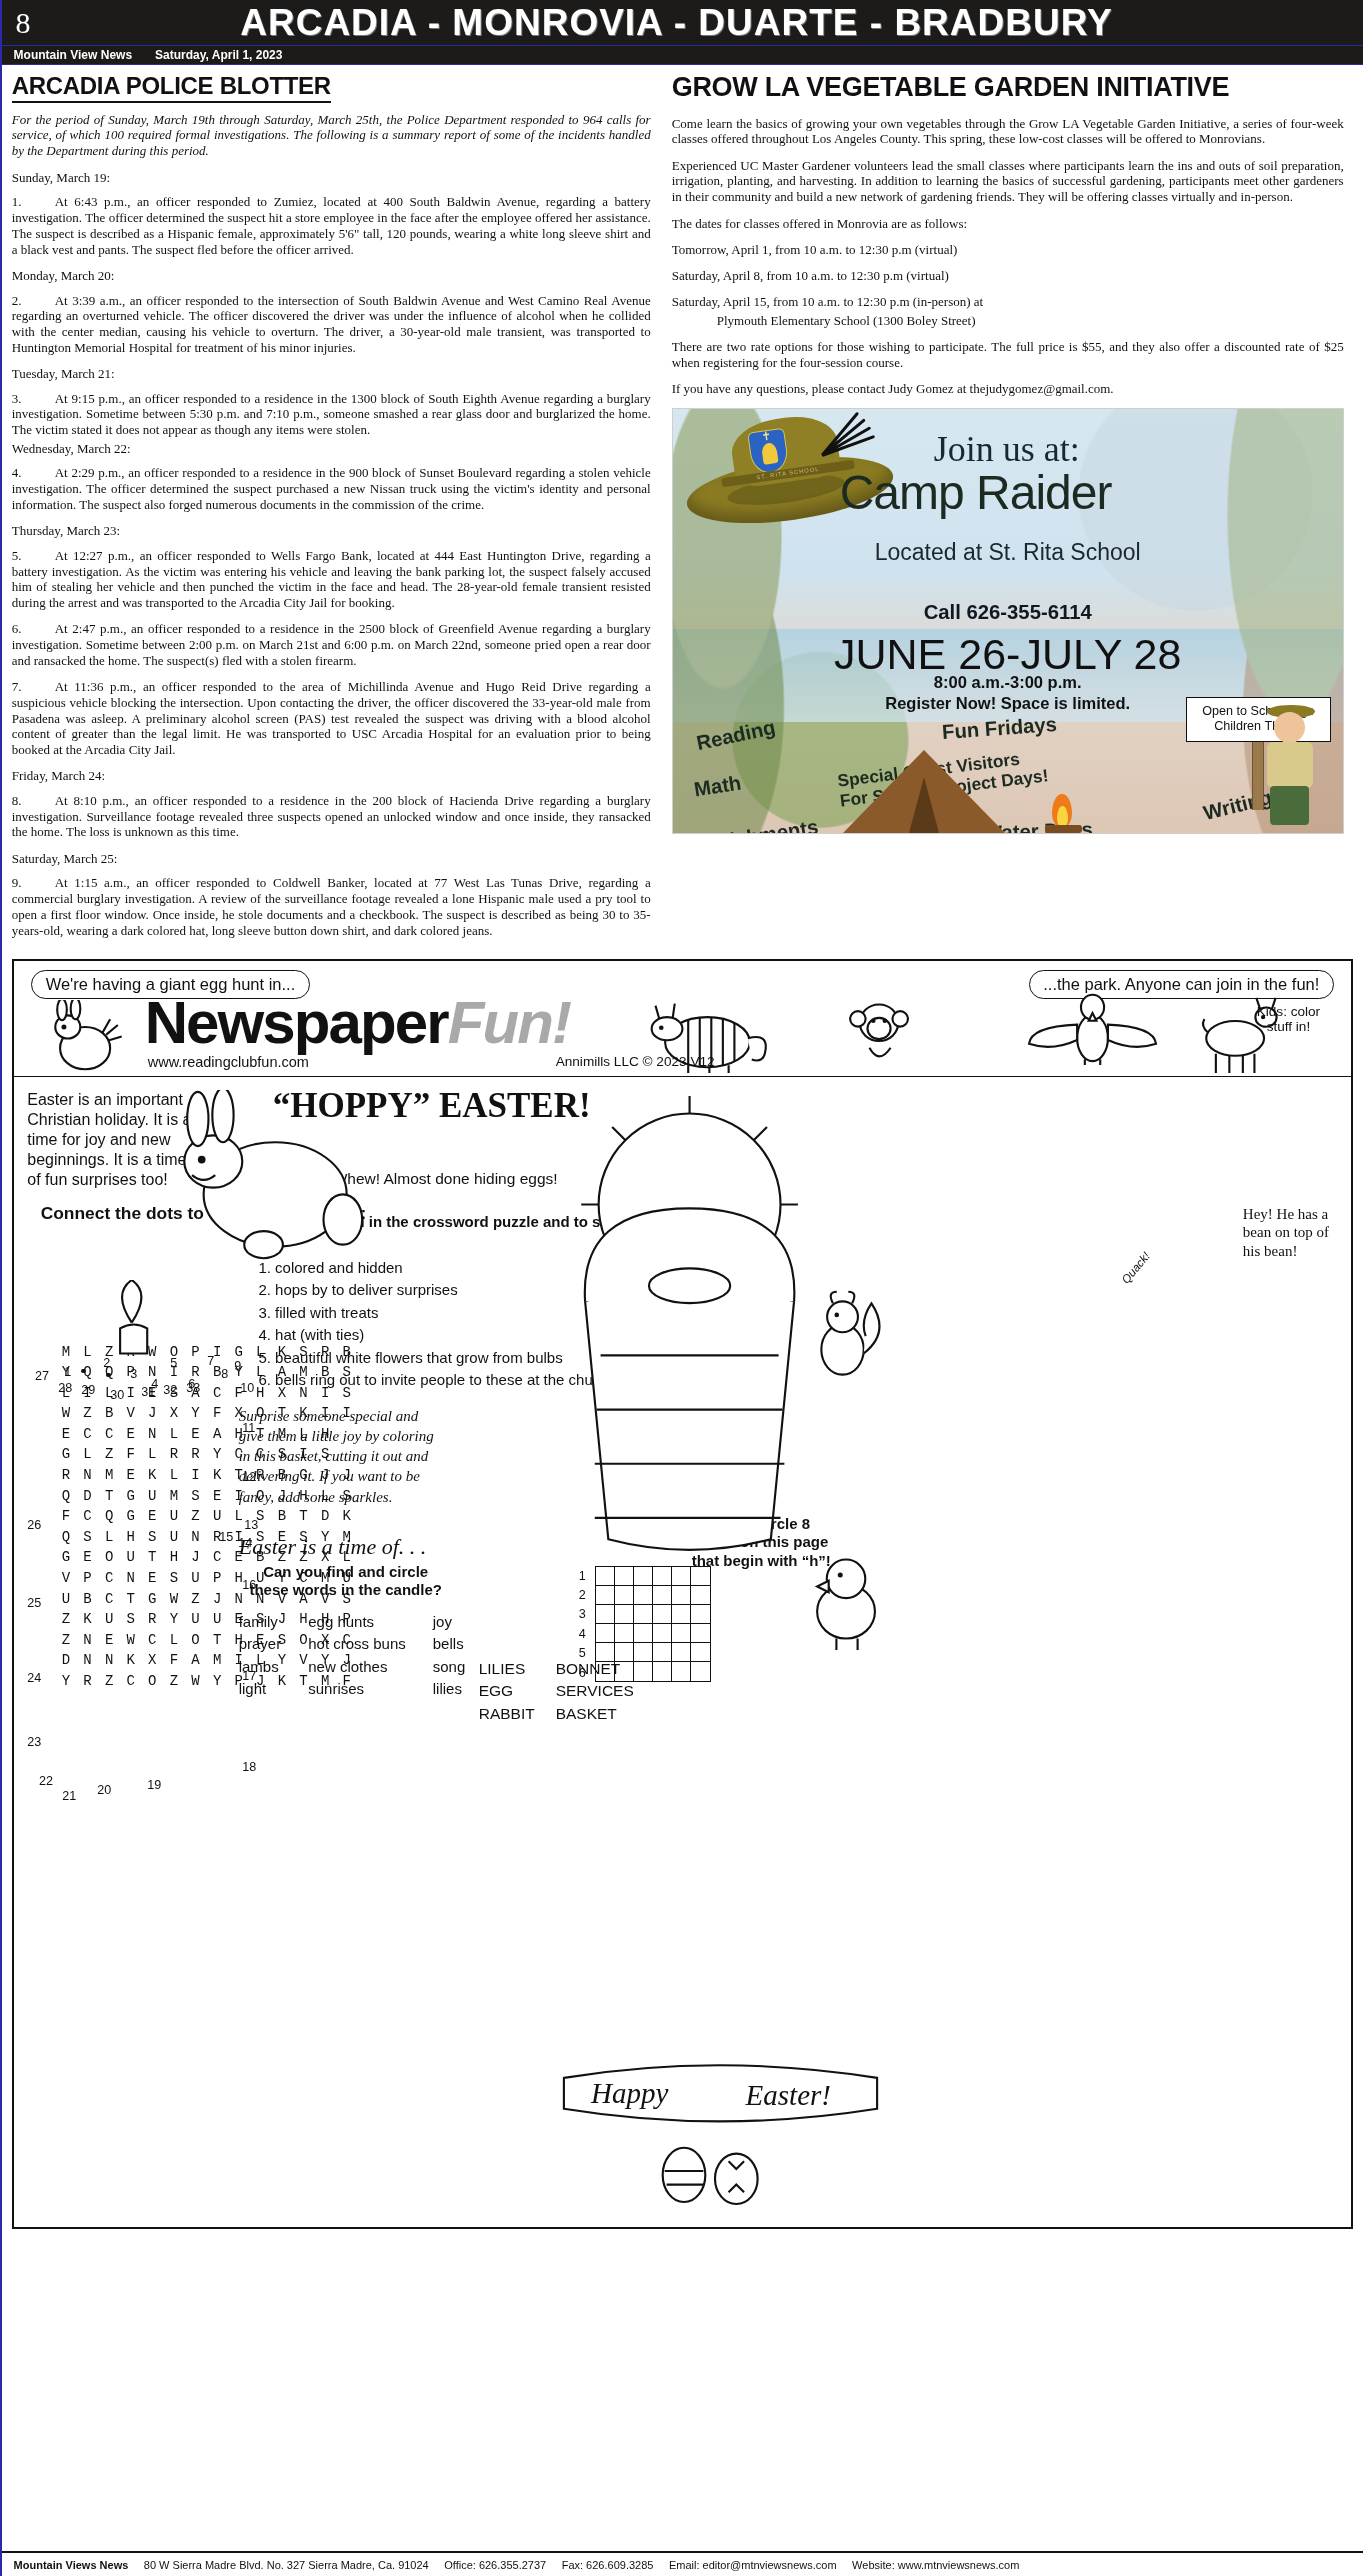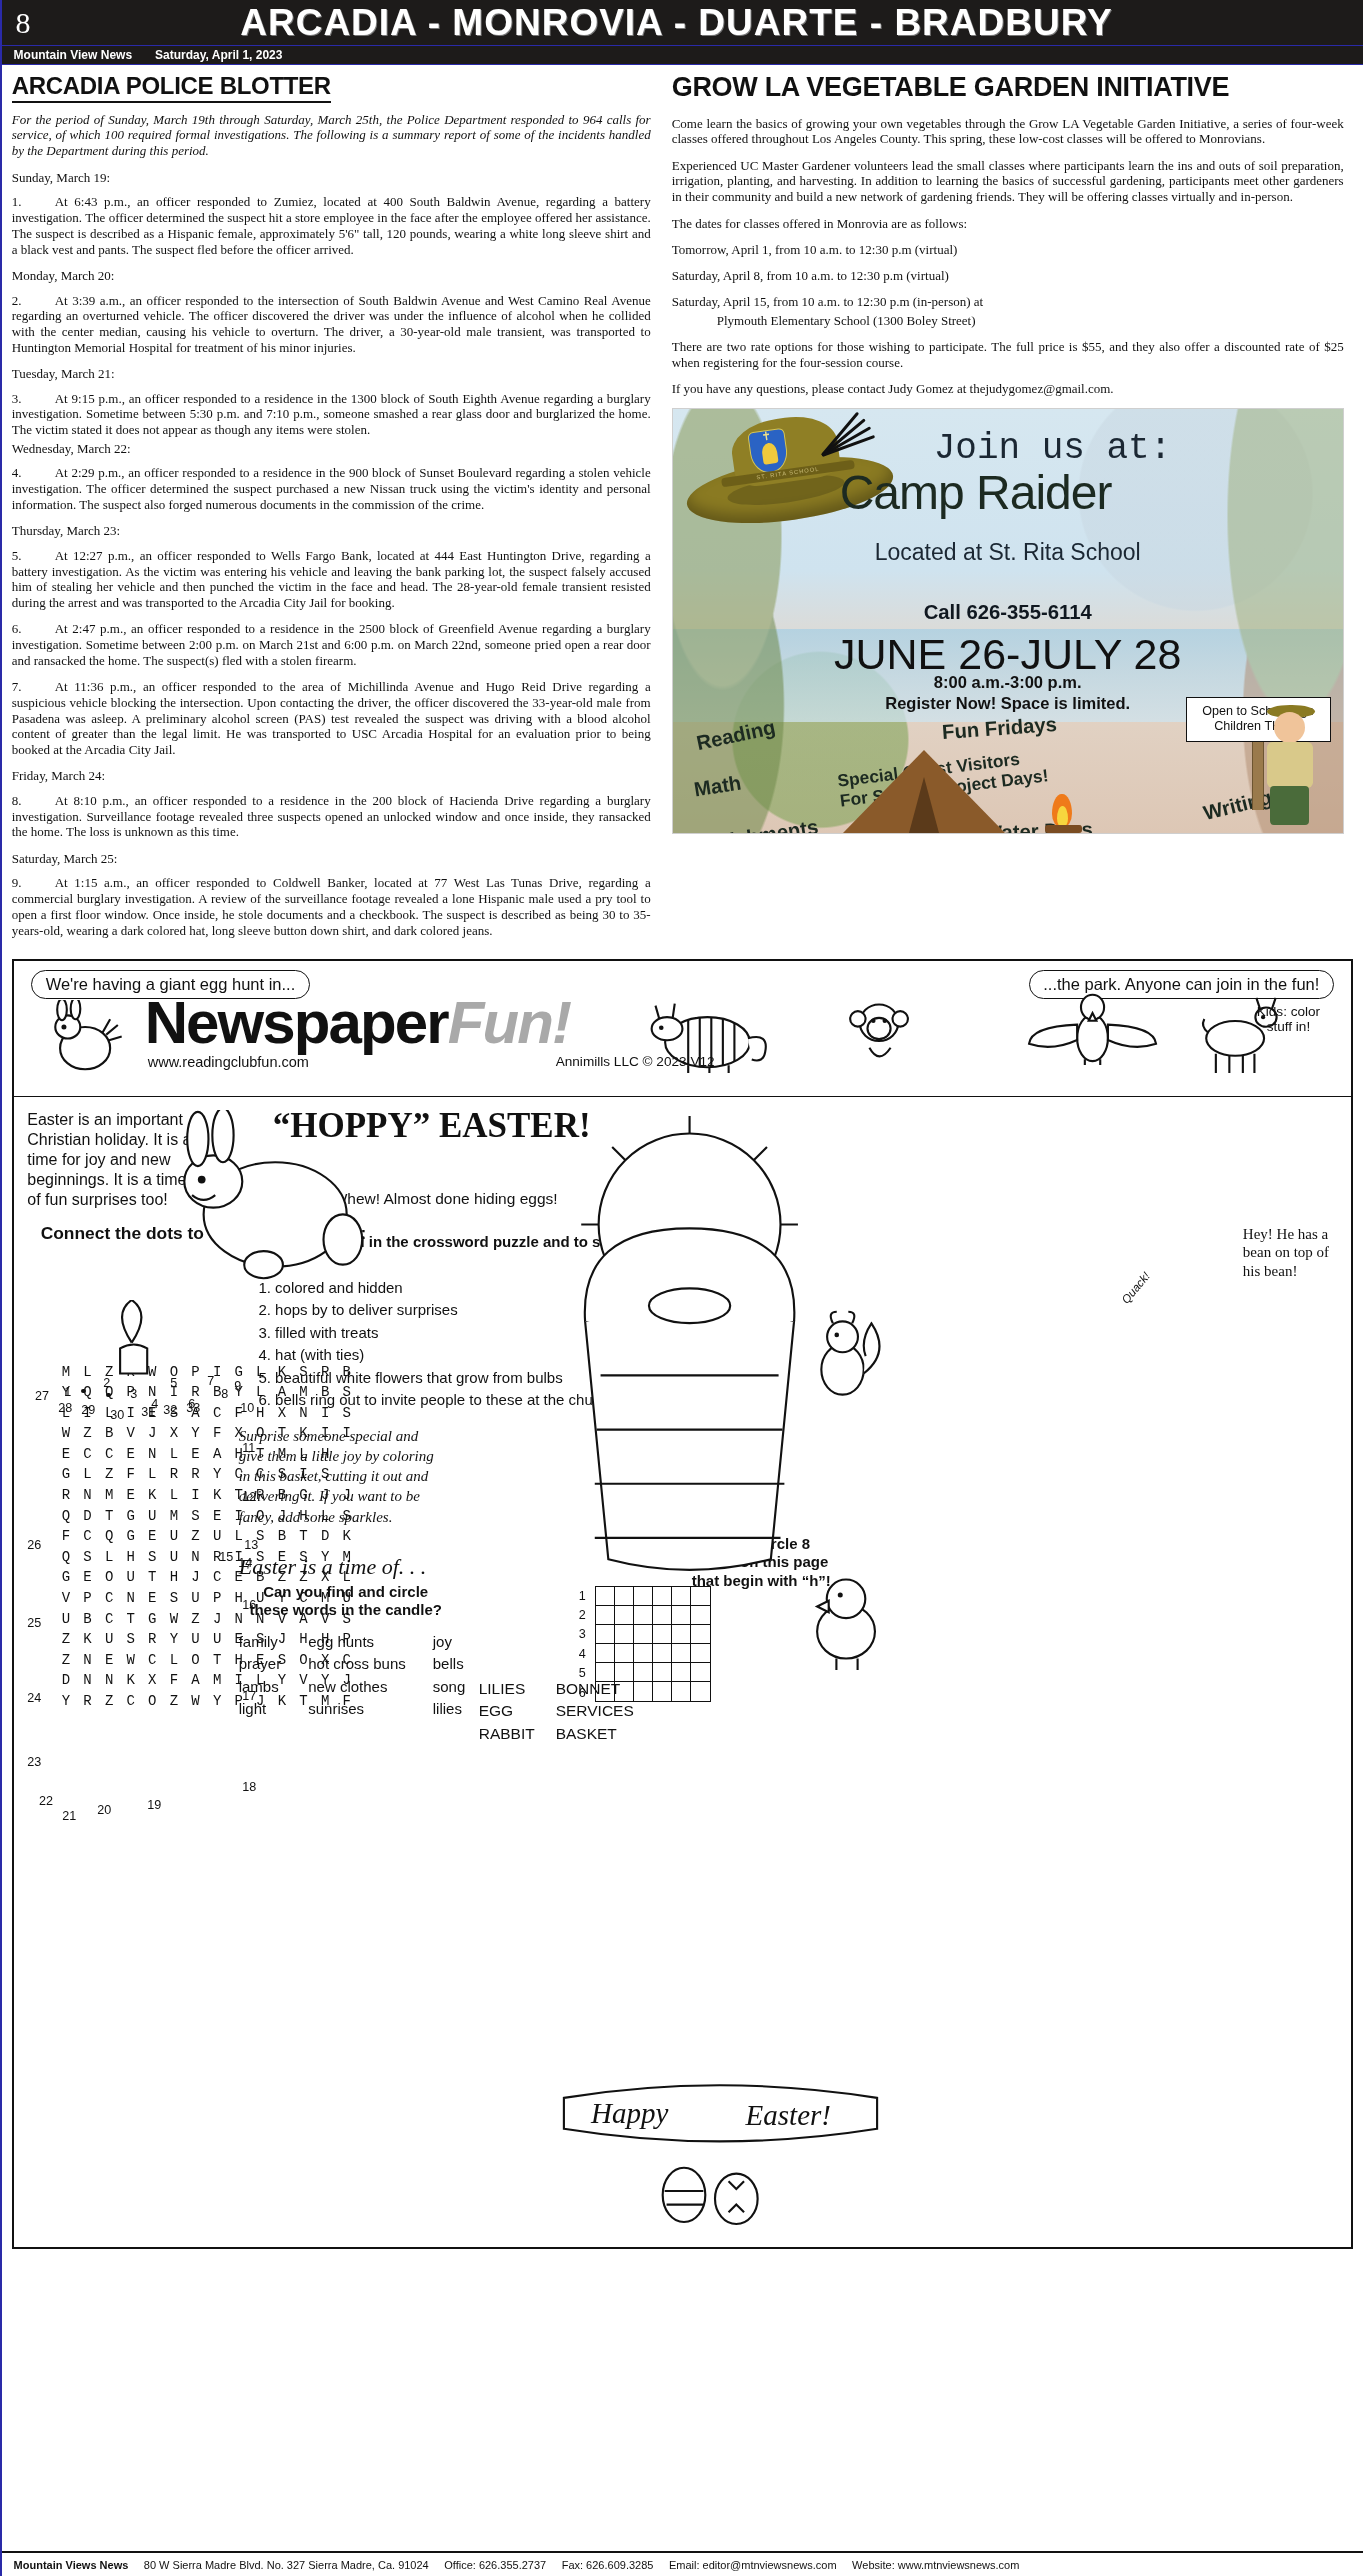--- a/index.html
+++ b/index.html
@@ -116,21 +116,21 @@
     color:#f0e08a; font-size:11.6px; }
   .hat .feathers { position:absolute; left:136px; top:0px; width:68px; height:56px; }
   .hat .feathers i { position:absolute; left:0; top:39px; width:56px; height:2.9px;
     background:#111; transform-origin:left center; border-radius:1.9px; display:block; }
   .hat .feathers i:nth-child(1){ transform:rotate(-50deg); }
   .hat .feathers i:nth-child(2){ transform:rotate(-40deg); }
   .hat .feathers i:nth-child(3){ transform:rotate(-30deg); }
   .hat .feathers i:nth-child(4){ transform:rotate(-20deg); }
 
   .ad-join { position:absolute; left:261px; top:19.4px;
-     font-family:Liberation Mono, monospace; font-size:36px; color:#1b2733; }
+     font-family:Liberation Serif, serif; font-size:36px; color:#1b2733; }
   .ad-name { position:absolute; left:167px; top:56px;
      font-family:"Liberation Sans", sans-serif; font-size:48px; color:#1c2a21;
      letter-spacing:-1px; }
   .ad-loc1 { position:absolute; left:0; right:0; top:130px; text-align:center;
      font-family:"Liberation Sans", sans-serif; font-size:23px; color:#1b2733; }
   .ad-loc2 { position:absolute; left:0; right:0; top:160px; text-align:center;
      font-family:"Liberation Sans", sans-serif; font-size:23px; color:#1b2733; }
   .ad-call { position:absolute; left:0; right:0; top:192px; text-align:center;
      font-family:"Liberation Sans", sans-serif; font-weight:bold; font-size:20.3px; color:#101820; }
   .ad-dates { position:absolute; left:0; right:0; top:221px; text-align:center;
@@ -175,21 +175,21 @@
      background:#f0c49a; border-radius:50%; }
   .scout .hatm { position:absolute; left:13.6px; top:5.8px; width:48px; height:13.6px;
      background:#8a7a22; border-radius:50%; }
   .scout .shirt { position:absolute; left:13.6px; top:43px; width:46px; height:46px;
      background:#d9c98a; border-radius:5.8px; }
   .scout .legs { position:absolute; left:17.4px; top:87px; width:39px; height:39px;
      background:#4a6b3a; border-radius:3.9px; }
 
   
   .fun-wrap { margin:9.7px 9.7px 0 9.7px; border:2.9px solid #111; border-bottom:none; }
-  .fun-top { position:relative; height:136px; border-bottom:1.9px solid #111; background:#fff; }
+  .fun-top { position:relative; height:116px; border-bottom:1.9px solid #111; background:#fff; }
   .bubble {
     position:absolute; left:17.4px; top:9.7px; padding:3.9px 13.6px;
     border:1.9px solid #111; border-radius:21px;
     font-family:"Liberation Sans", sans-serif; font-size:16.5px; background:#fff;
   }
   .bubble.right { left:auto; right:17.4px; }
   .fun-logo {
     position:absolute; left:131px; top:27px;
     font-family:"Liberation Sans", sans-serif; font-weight:bold;
     font-size:60px; letter-spacing:-1.9px; color:#111;

